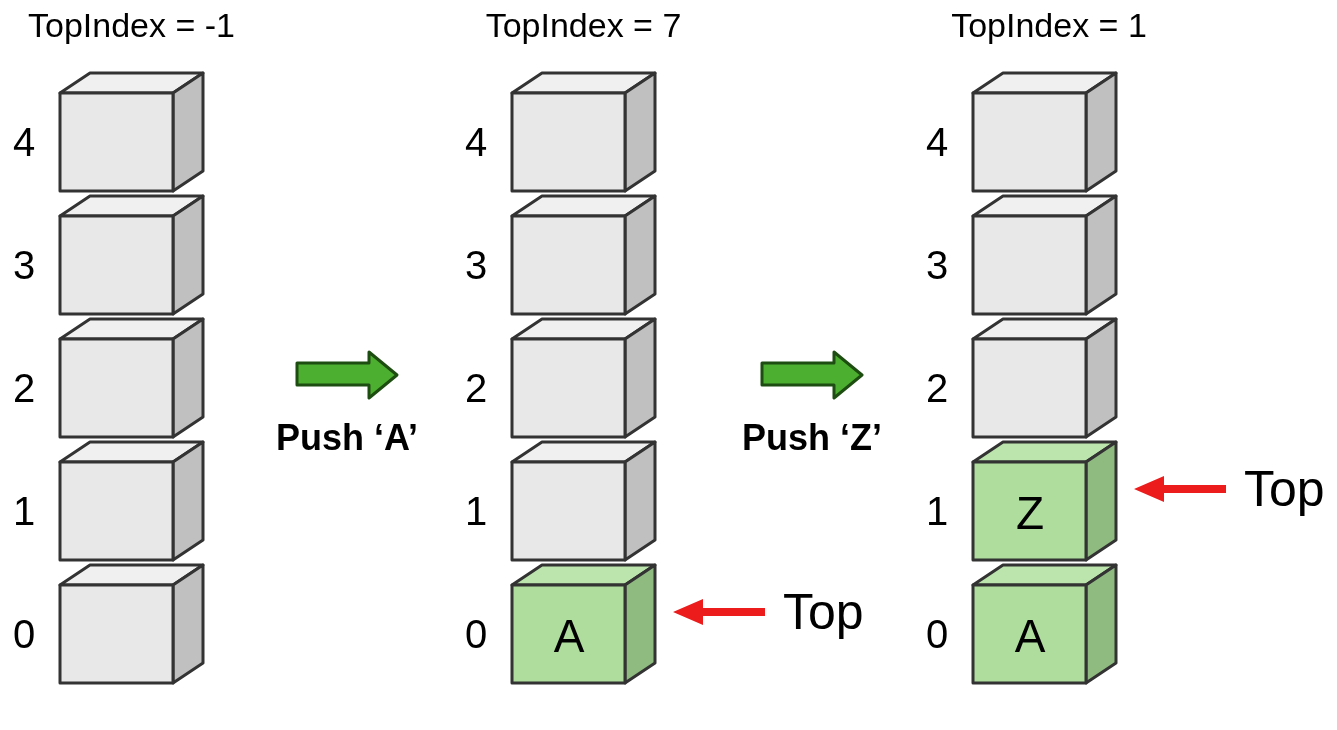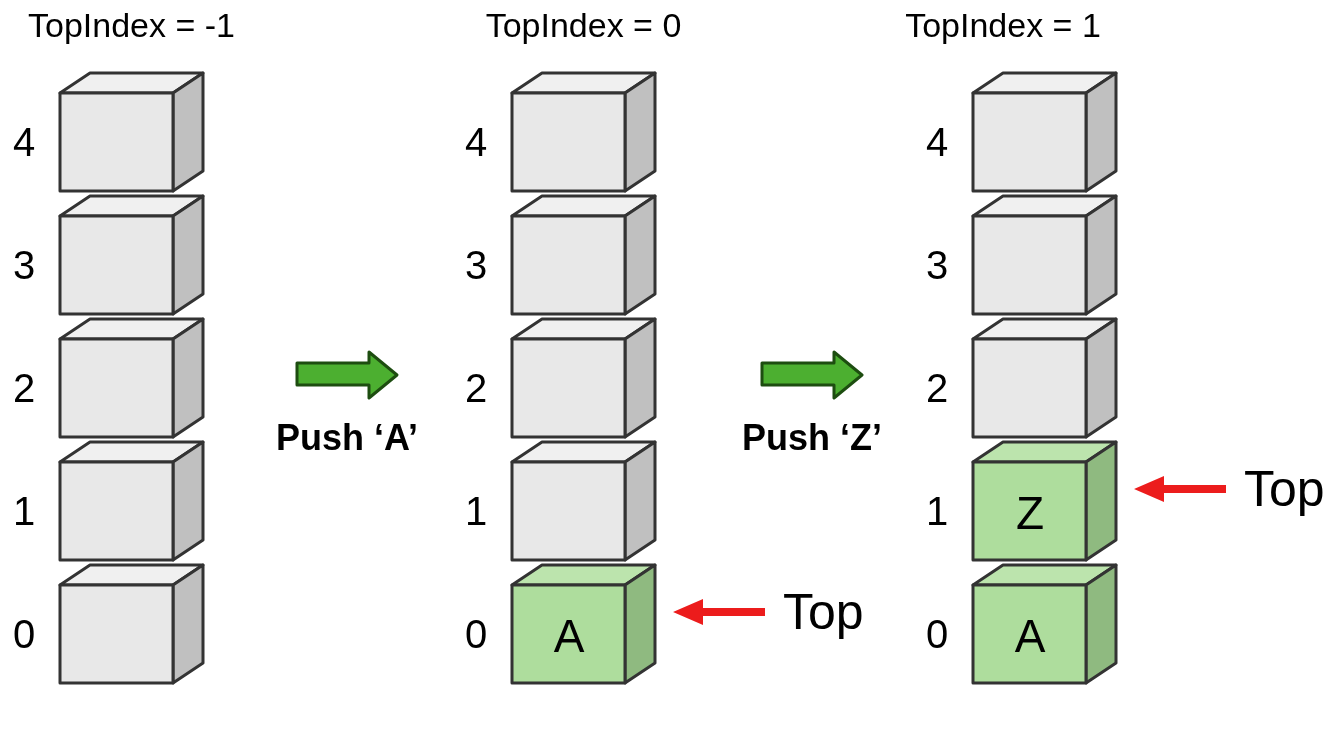--- a/index.html
+++ b/index.html
@@ -158,27 +158,27 @@
       <div class="slot-number" style="left: 24px; top: 388px;">2</div>
       <div class="slot-number" style="left: 24px; top: 511px;">1</div>
       <div class="slot-number" style="left: 24px; top: 634px;">0</div>
       <div class="stack-title" style="left: 131.5px; text-align: center;">TopIndex = -1</div>
       <div class="slot-number" style="left: 476px; top: 142px;">4</div>
       <div class="slot-number" style="left: 476px; top: 265px;">3</div>
       <div class="slot-number" style="left: 476px; top: 388px;">2</div>
       <div class="slot-number" style="left: 476px; top: 511px;">1</div>
       <div class="slot-number" style="left: 476px; top: 634px;">0</div>
       <div class="slot-letter" style="left: 569px; top: 636px;">A</div>
-      <div class="stack-title" style="left: 583.5px;">TopIndex = 0</div>
+      <div class="stack-title" style="left: 583.5px;">TopIndex = 7</div>
       <div class="top-label" style="left: 783px; top: 612px;">Top</div>
       <div class="slot-number" style="left: 937px; top: 142px;">4</div>
       <div class="slot-number" style="left: 937px; top: 265px;">3</div>
       <div class="slot-number" style="left: 937px; top: 388px;">2</div>
       <div class="slot-number" style="left: 937px; top: 511px;">1</div>
       <div class="slot-letter" style="left: 1030px; top: 513px;">Z</div>
       <div class="slot-number" style="left: 937px; top: 634px;">0</div>
       <div class="slot-letter" style="left: 1030px; top: 636px;">A</div>
-      <div class="stack-title" style="left: 1003px; text-align: right;">TopIndex = 1</div>
+      <div class="stack-title" style="left: 1049px; text-align: right;">TopIndex = 1</div>
       <div class="top-label" style="left: 1244px; top: 489px;">Top</div>
       <div class="push-label" style="left: 347px; top: 420px;">Push ‘A’</div>
       <div class="push-label" style="left: 812px; top: 420px;">Push ‘Z’</div>
     </div>
 </div>
 
 </body></html>

